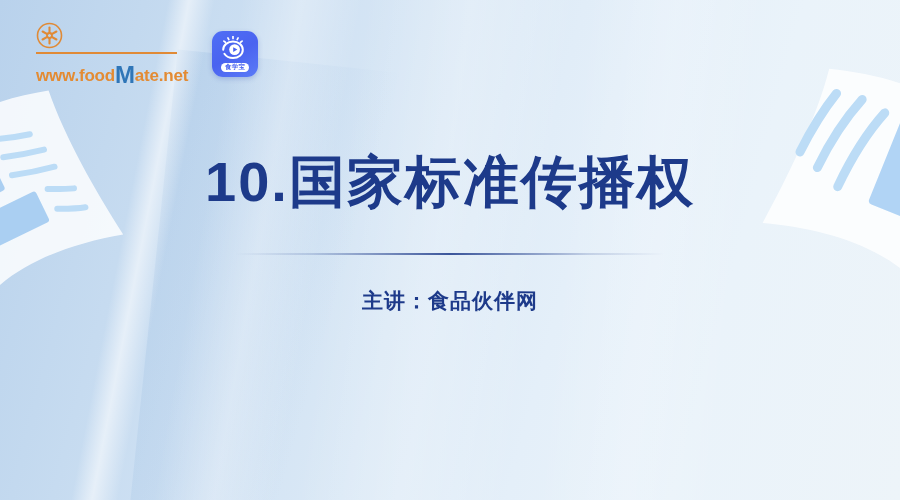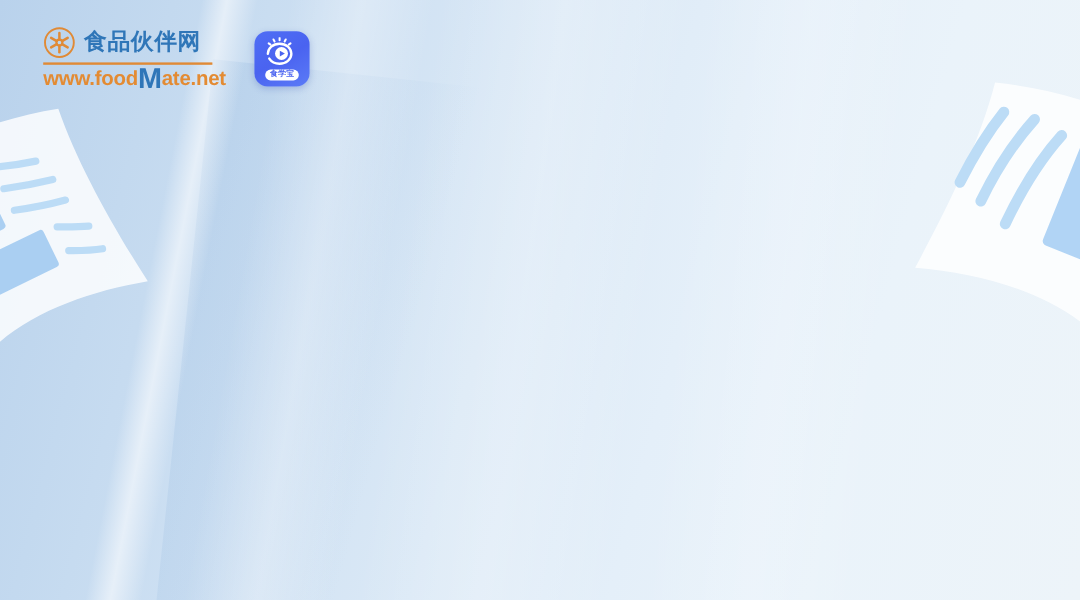--- a/index.html
+++ b/index.html
@@ -126,21 +126,21 @@
     background: #e08a36;
     margin-top: 2px;
   }
   .brand-url {
     font-size: 17px;
     font-weight: 700;
     color: #e38b33;
     line-height: 1.15;
     letter-spacing: -.2px;
     white-space: nowrap;
-    margin-top: 1px;
+    margin-top: 11px;
   }
   .brand-url .bigm {
     color: #2f76b8;
     font-size: 24px;
     line-height: 0;
     position: relative;
     top: 2px;
   }
 
   .app-icon {
@@ -285,21 +285,20 @@
               <path d="M13.5 5.5 L13.5 11"></path>
               <path d="M13.5 16 L13.5 21.5"></path>
               <path d="M6.6 9.5 L11.3 12.2"></path>
               <path d="M15.7 14.8 L20.4 17.5"></path>
               <path d="M6.6 17.5 L11.3 14.8"></path>
               <path d="M15.7 12.2 L20.4 9.5"></path>
             </g>
             <circle cx="13.5" cy="13.5" r="2.5" fill="none" stroke="#e08a36" stroke-width="1.8"></circle>
           </svg>
         </span>
-        <span class="brand-cn">食品伙伴网</span>
       </div>
       <div class="brand-rule"></div>
       <div class="brand-url"><span>www.food</span><span class="bigm">M</span><span>ate.net</span></div>
     </div>
 
     <div class="app-icon">
       <span>
         <svg viewBox="0 0 30 26" width="30" height="26" aria-hidden="true">
           <g stroke="#ffffff" stroke-width="1.7" stroke-linecap="round" fill="none">
             <path d="M13 2.5 L13 0.6"></path>
@@ -310,15 +309,20 @@
           </g>
           <path d="M3.2 13.8 C3.2 9.1 7.6 5.5 13 5.5 C18.4 5.5 22.8 9.1 22.8 13.8 C22.8 18.5 18.4 22.1 13 22.1 C9.3 22.1 6.1 20.4 4.4 17.8" stroke="#ffffff" stroke-width="2" fill="none" stroke-linecap="round"></path>
           <circle cx="14.6" cy="13.6" r="5.4" fill="#ffffff"></circle>
           <path d="M13.2 11.2 L17.4 13.6 L13.2 16 Z" fill="#4a63f0"></path>
         </svg>
       </span>
       <span class="app-icon-label">食学宝</span>
     </div>
   </div>
 
+  <div class="title-block">
+    <h1 class="main-title">10.国家标准传播权</h1>
+    <div class="divider"></div>
+    <p class="presenter">主讲：食品伙伴网</p>
+  </div>
 
 
 </div>
 
 </body></html>

